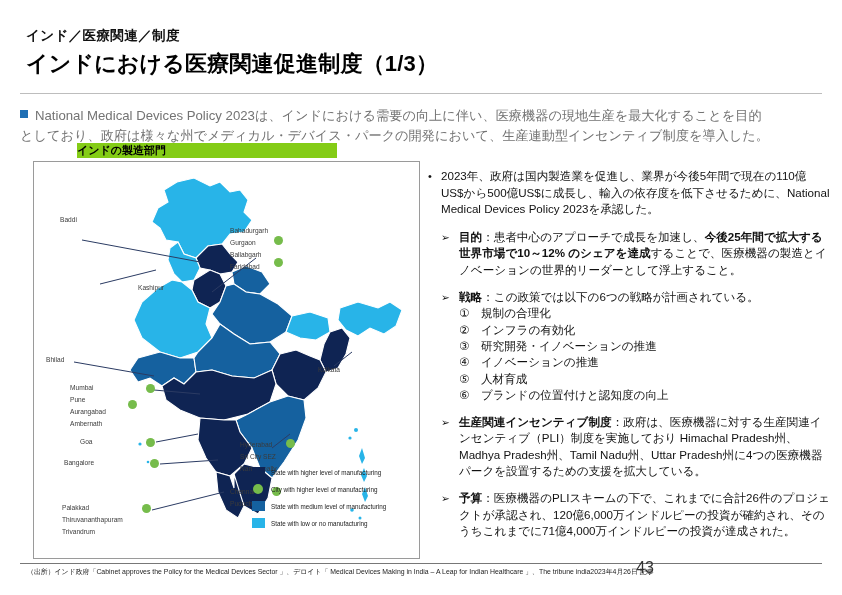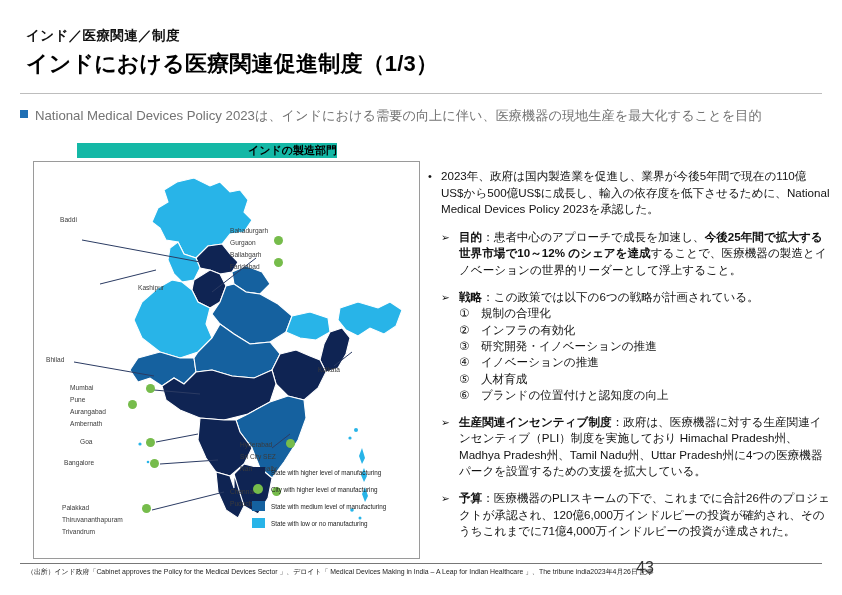--- a/index.html
+++ b/index.html
@@ -31,22 +31,22 @@
   .lead .sq{
     display:inline-block;width:8px;height:8px;background:#1f6fb4;
     margin-right:7px;vertical-align:2px;
   }
   .lead .txt{display:inline;}
   .lead .l2{display:block;margin-left:0px;}
 
   
   .map-title{
     position:absolute;left:77px;top:143px;width:260px;height:15px;
-    background:#14b8a6;color:#000;font-size:11px;font-weight:bold;
-    text-align:right;line-height:15px;
+    background:#84cc16;color:#000;font-size:11px;font-weight:bold;
+    text-align:left;line-height:15px;
   }
   .map-box{
     position:absolute;left:33px;top:161px;width:385px;height:396px;
     border:1px solid #9a9a9a;background:#fff;overflow:hidden;
   }
   .map-svg{position:absolute;left:0;top:0;}
 
   .city-lbl{
     position:absolute;font-size:6.6px;color:#3b3b3b;white-space:nowrap;
     font-family:"Liberation Sans","DejaVu Sans",sans-serif;
@@ -94,20 +94,21 @@
 <body>
 
 <div class="slide">
 
   <div class="kicker">インド／医療関連／制度</div>
   <div class="title">インドにおける医療関連促進制度（1/3）</div>
   <div class="rule"></div>
 
   <div class="lead">
     <span class="sq"></span><span class="txt">National Medical Devices Policy 2023は、インドにおける需要の向上に伴い、医療機器の現地生産を最大化することを目的</span>
+    <span class="l2">としており、政府は様々な州でメディカル・デバイス・パークの開発において、生産連動型インセンティブ制度を導入した。</span>
   </div>
 
   <div class="map-title">インドの製造部門</div>
 
   <div class="map-box">
 
     <svg class="map-svg" width="383" height="394" viewBox="0 0 383 394">
 
       <path fill="#28b4e8" stroke="#ffffff" stroke-width="1.1" d="M143 20 L160 16 L176 24 L186 20 L196 30 L206 28 L214 38 L210 50 L218 58 L210 70 L196 72 L188 82 L174 84 L162 96 L150 92 L144 80 L132 78 L126 66 L118 60 L124 46 L134 40 L130 28 Z"></path>
 

